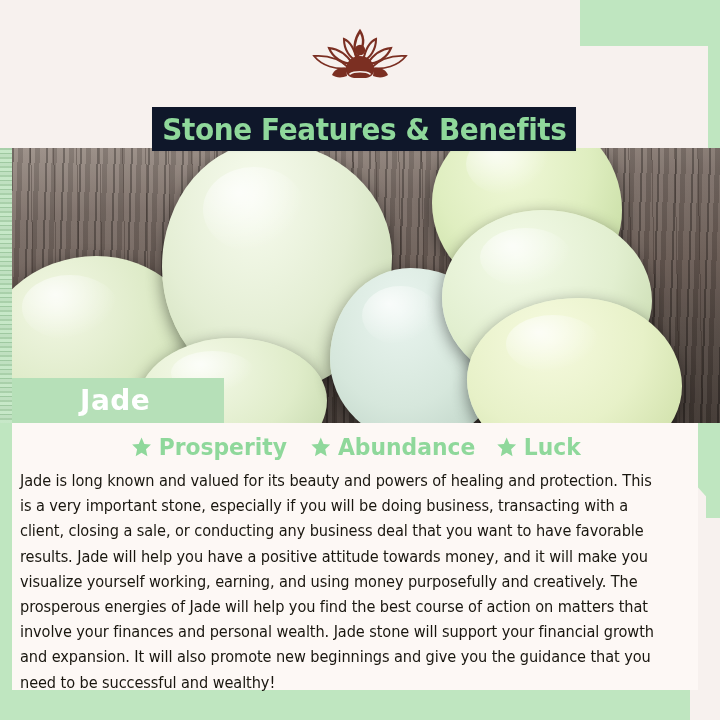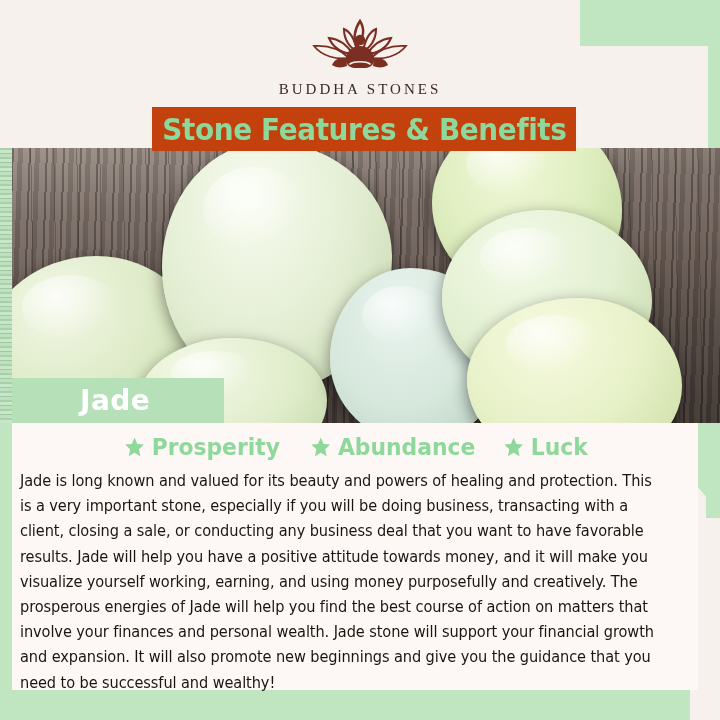--- a/index.html
+++ b/index.html
@@ -79,21 +79,21 @@
     margin-top:4px;
     font-family:"Liberation Serif", serif;
     font-size:15px;letter-spacing:3px;
     color:#3a2a24;font-weight:400;
   }
 
   
   .title-banner{
     position:absolute;top:107px;left:152px;
     width:424px;height:44px;
-    background:#c2410c;
+    background:#0f172a;
     display:flex;align-items:center;justify-content:center;
     box-shadow:0 1px 2px rgba(0,0,0,.04);
     z-index:6;
   }
   .title-text{
     font-family:"DejaVu Sans", sans-serif;
     font-weight:bold;
     font-size:30px;
     letter-spacing:-.4px;
     color:#8fd89b;
@@ -154,21 +154,21 @@
 
   
   .content{
     position:absolute;left:12px;top:423px;
     width:686px;height:267px;
     background:#fdf8f5;
     z-index:4;
   }
   .benefits{
     display:flex;align-items:center;justify-content:center;
-    gap:22px;height:38px;margin-top:5px;
+    gap:15px;height:38px;margin-top:5px;
   }
   .benefit{
     display:flex;align-items:center;gap:7px;
     font-family:"DejaVu Sans", sans-serif;
     font-weight:bold;font-size:23px;
     color:#8fd89b;
     transform:scaleX(.95);
   }
   .star{display:block;}
   .body-text{
@@ -211,21 +211,20 @@
           <path d="M110 33 C102 43,88 47,75 45 C84 36,97 32,110 33 Z" stroke-width="1.8"></path>
         </g>
         <g fill="#7b2f22">
           <circle cx="64" cy="27" r="5.2"></circle>
           <path d="M64 33 C56 33,51 38,50 45 C49 50,52 54,58 55 L70 55 C76 54,79 50,78 45 C77 38,72 33,64 33 Z"></path>
           <path d="M50 45 C43 44,38 47,36 52 C40 55,46 55,51 53 Z"></path>
           <path d="M78 45 C85 44,90 47,92 52 C88 55,82 55,77 53 Z"></path>
         </g>
         <path d="M54 51 C58 48,70 48,74 51" fill="none" stroke="#f7f1ee" stroke-width="1.6" stroke-linecap="round"></path>
       </svg>
-      <div class="brand-name">BUDDHA STONES</div>
     </div>
   </div>
 
   <div class="title-banner">
     <div class="title-text">Stone Features &amp; Benefits</div>
   </div>
 
   <div class="photo">
     <div class="wood"></div>
 

